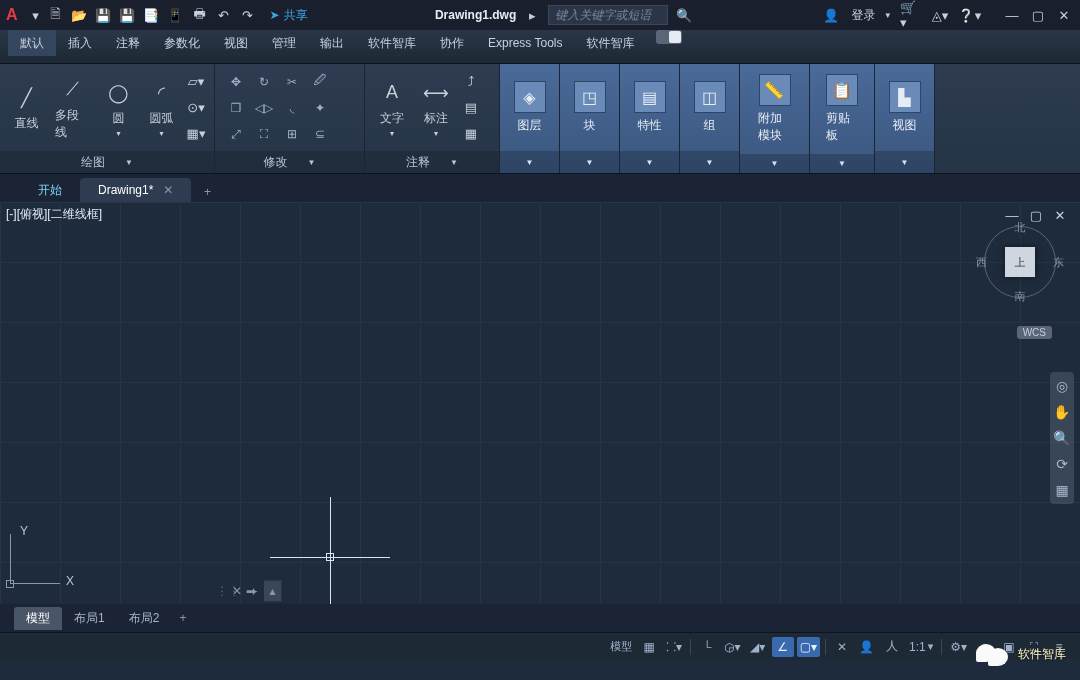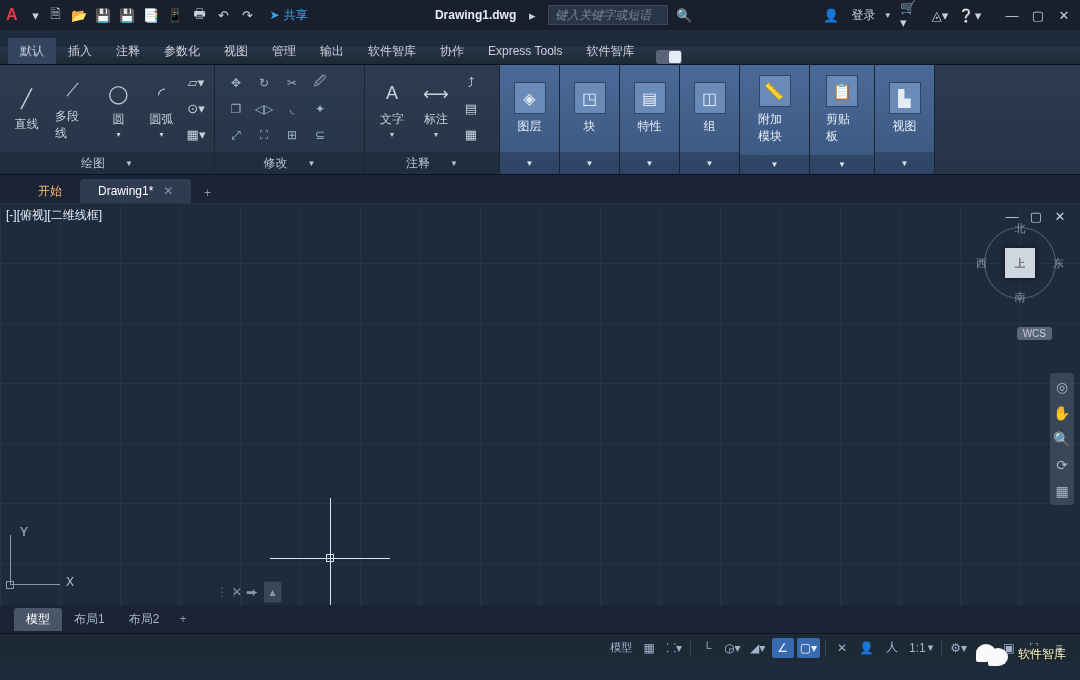--- a/index.html
+++ b/index.html
@@ -9,21 +9,21 @@
 .qat { display:flex; gap:4px; align-items:center;}
 .qat .ico, .ico { width:20px; height:20px; display:flex; align-items:center; justify-content:center; color:#c8d0dc; cursor:pointer; font-size:13px;}
 .share { color:#3ba5e8; margin-left:12px; display:flex; align-items:center; gap:4px;}
 .title-center { flex:1; display:flex; justify-content:center; align-items:center; gap:6px;}
 .title-center .fname { color:#e6ecf5;font-weight:bold;}
 .searchbox { background:#2a3547; border:1px solid #3a465a; width:120px; height:20px; padding:0 6px; color:#7a8599; font-style:italic; display:flex; align-items:center;}
 .title-right { display:flex; align-items:center; gap:10px;}
 .winbtns { display:flex; gap:6px; margin-left:12px;}
 .winbtn { width:20px; height:18px; display:flex; align-items:center; justify-content:center; color:#c8d0dc; cursor:pointer; font-size:13px;}
 
-.ribbon-tabs { height:18px; background:linear-gradient(#2a3547,#1e2936); display:flex; align-items:flex-end; padding-left:8px; border-bottom:1px solid #0e141f;margin-top:17px;}
+.ribbon-tabs { height:34px; background:linear-gradient(#2a3547,#1e2936); display:flex; align-items:flex-start; padding-left:8px; border-bottom:1px solid #0e141f;}
 .rtab { color:#c8d0dc; padding:0 12px; height:26px; display:flex; align-items:center; cursor:pointer; position:relative;}
 .rtab.active { background:#34465e;}
 .switch { margin-left:10px; width:26px; height:14px; background:#5a6578; border-radius:3px; position:relative;}
 .switch::after { content:""; position:absolute; right:1px; top:1px; width:12px; height:12px; background:#e6ecf5; border-radius:2px;}
 
 .ribbon { height:110px; background:linear-gradient(#2e3b50,#253447); display:flex; border-bottom:1px solid #0e141f;}
 .panel { border-right:1px solid #1a2434; display:flex; flex-direction:column;}
 .panel-body { flex:1; display:flex; align-items:center; padding:4px 8px; gap:6px;}
 .panel-label { height:22px; background:rgba(0,0,0,0.15); display:flex; align-items:center; justify-content:center; color:#b8c4d6; gap:20px; font-size:12px;}
 .panel-label .dd { font-size:8px;}
@@ -31,21 +31,21 @@
 .bigbtn .glyph { width:30px; height:30px; display:flex; align-items:center; justify-content:center; font-size:18px;}
 .bigbtn .lbl { font-size:12px;}
 .midgrid { display:grid; grid-template-columns:repeat(4,26px); grid-template-rows:repeat(3,24px); gap:2px;}
 .midgrid .mi { display:flex; align-items:center; justify-content:center; color:#9fb2cc; cursor:pointer;}
 .blue-panel { background:linear-gradient(#4a6a98,#3a567e);}
 .blue-panel .panel-label { background:rgba(0,0,0,0.2); color:#d8e4f5;}
 .bluebtn { display:flex; flex-direction:column; align-items:center; gap:4px; padding:6px 10px; color:#e6ecf5; cursor:pointer;}
 .bluebtn .bi { width:32px; height:32px; background:#6a8ab8; border:1px solid #2a4668; display:flex; align-items:center; justify-content:center; font-size:16px;}
 
 .file-tabs { height:28px; background:#1a2434; display:flex; align-items:flex-end; padding-left:20px;}
-.ftab { height:24px; padding:0 18px; display:flex; align-items:center; color:#fdba74; cursor:pointer; border-radius:4px 4px 0 0;}
+.ftab { height:24px; padding:0 18px; display:flex; align-items:center; color:#7dd3fc; cursor:pointer; border-radius:4px 4px 0 0;}
 .ftab.active { background:#2e3b50; color:#fff;}
 .ftab .close { margin-left:10px; color:#8a96ab;}
 .addtab { width:24px; height:20px; display:flex; align-items:center; justify-content:center; color:#8a96ab; cursor:pointer; margin-left:4px;}
 
 .viewport { position:relative; height:430px; background:#1e2b3c; overflow:hidden;}
 .vp-label { position:absolute; top:4px; left:6px; color:#e6ecf5; font-size:12px;}
 .vp-ctrls { position:absolute; top:4px; right:10px; display:flex; gap:4px; color:#c8d0dc;}
 .grid-lines { position:absolute; inset:0; }
 .grid-lines::before, .grid-lines::after { content:""; position:absolute; inset:0; }
 .grid-lines { background-image:

